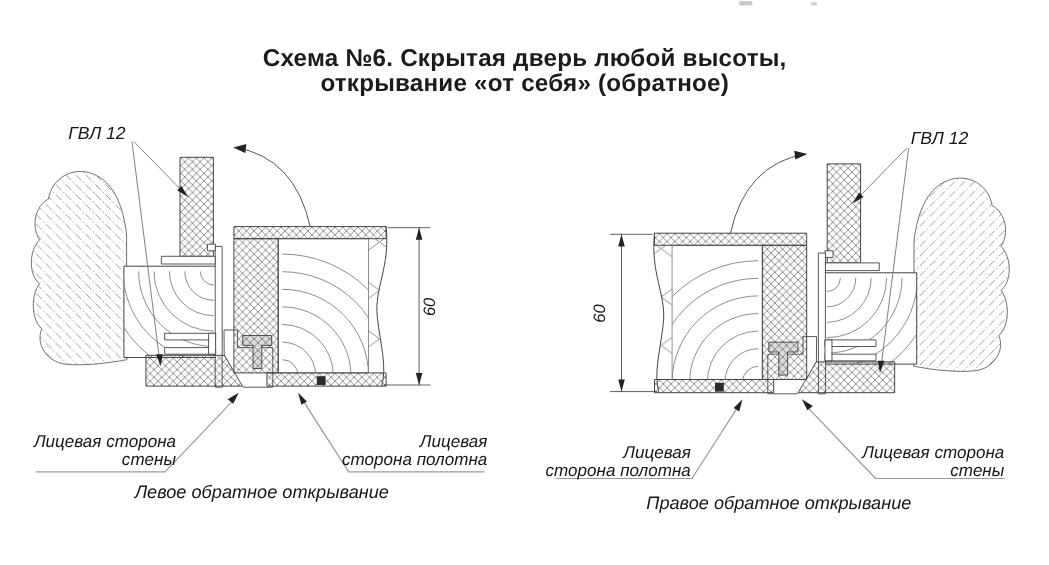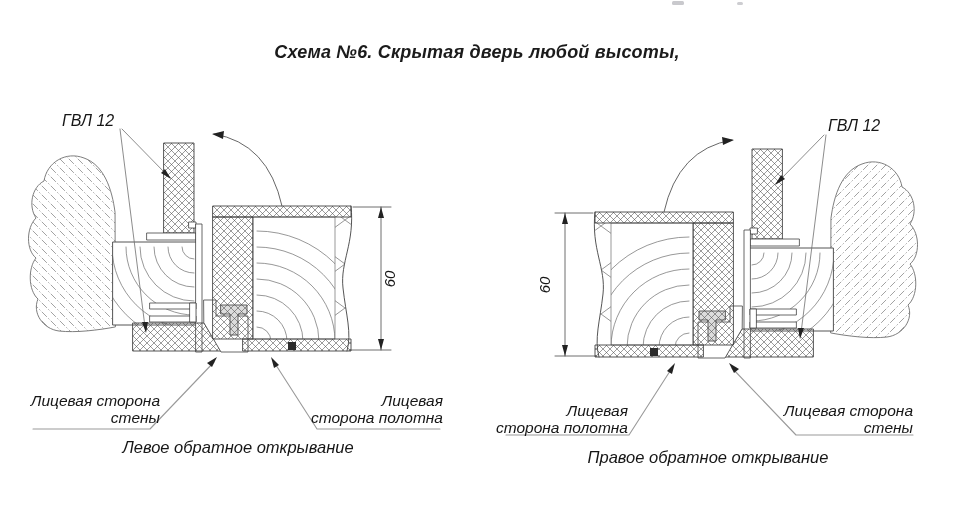--- a/index.html
+++ b/index.html
@@ -1,32 +1,33 @@
 <!DOCTYPE html>
 <html><head>
 <meta charset="utf-8">
 <style>
   html,body{margin:0;padding:0;background:#ffffff;}
   body{width:954px;height:514px;overflow:hidden;position:relative;
        font-family:"Liberation Sans",sans-serif;}
   .title-wrap{position:absolute;left:0;right:0;top:41px;text-align:center;z-index:5;}
-  .title-line{font-family:"Liberation Sans",sans-serif;font-style:italic;font-weight:bold;
-              font-size:18px;line-height:23px;color:#1b1b1b;letter-spacing:0.2px;}
+  .title-line{font-family:"Liberation Sans",sans-serif;font-weight:bold;
+              font-size:22px;line-height:23px;color:#1b1b1b;letter-spacing:0.2px;}
   svg{position:absolute;left:0;top:0;}
   svg text{font-family:"Liberation Sans",sans-serif;font-style:italic;fill:#161616;}
   .lbl{font-size:15.5px;}
   .cap{font-size:16.5px;}
   .gvl{font-size:16px;}
   .dim{font-size:15px;}
 </style>
 </head>
 <body>
 
 <div class="title-wrap">
   <div class="title-line">Схема №6. Скрытая дверь любой высоты,</div>
+  <div class="title-line">открывание «от себя» (обратное)</div>
 </div>
 
 <svg width="954" height="514" viewBox="0 0 954 514" xmlns="http://www.w3.org/2000/svg" xmlns:xlink="http://www.w3.org/1999/xlink">
   <defs>
     <pattern id="wallHatch" width="9" height="9" patternUnits="userSpaceOnUse">
       <path d="M-2,-2 L11,11" stroke="#8a8a8a" stroke-width="0.8" stroke-dasharray="5.5 2 1.5 2" fill="none"></path>
     </pattern>
     <pattern id="crossHatch" width="7" height="7" patternUnits="userSpaceOnUse">
       <path d="M0,0 L7,7 M7,0 L0,7" stroke="#4a4a4a" stroke-width="0.55" fill="none"></path>
     </pattern>

